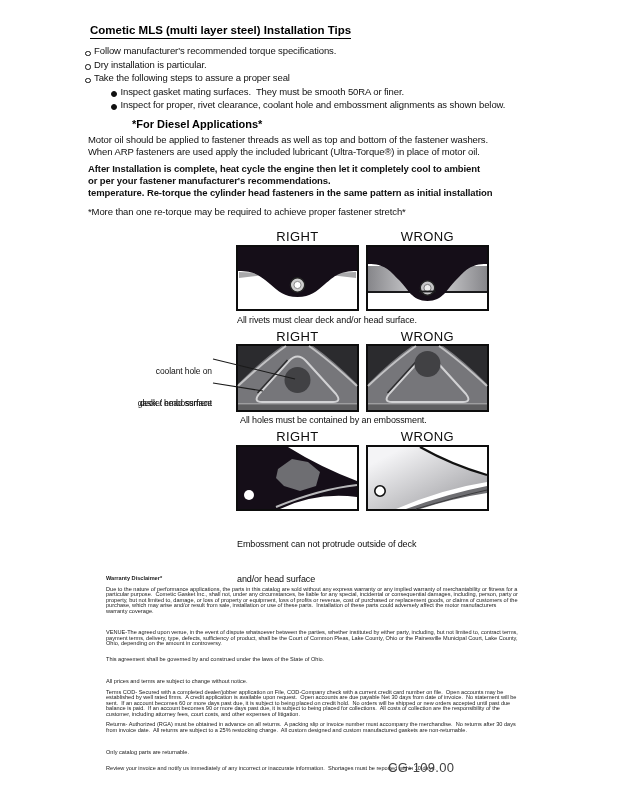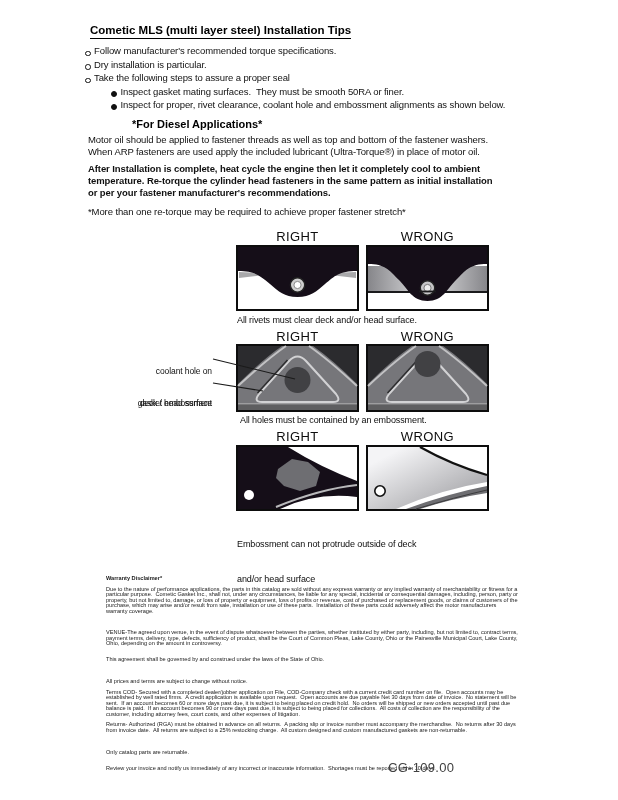--- a/index.html
+++ b/index.html
@@ -58,22 +58,22 @@
     </div>
   </div>
 
   <div class="abs h2" style="top:118px;">*For Diesel Applications*</div>
   <div class="abs para" style="top:134px;">
     <div class="pline">Motor oil should be applied to fastener threads as well as top and bottom of the fastener washers.</div>
     <div class="pline">When ARP fasteners are used apply the included lubricant (Ultra-Torque®) in place of motor oil.</div>
   </div>
   <div class="abs para" style="top:163px;font-weight:bold;">
     <div class="pline">After Installation is complete, heat cycle the engine then let it completely cool to ambient</div>
+    <div class="pline">or per your fastener manufacturer's recommendations.</div>
     <div class="pline">temperature. Re-torque the cylinder head fasteners in the same pattern as initial installation</div>
-    <div class="pline">or per your fastener manufacturer's recommendations.</div>
   </div>
   <div class="abs para" style="top:206px;">
     <div class="pline">*More than one re-torque may be required to achieve proper fastener stretch*</div>
   </div>
 
   <div class="abs dia-label" style="left:236px;top:229px;">RIGHT</div>
   <div class="abs dia-label" style="left:366px;top:229px;">WRONG</div>
 
   <svg class="abs" style="left:236px;top:245px;" width="123" height="66" viewBox="0 0 123 66">
     <rect x="1" y="1" width="121" height="64" fill="#ffffff" stroke="#0d0d0d" stroke-width="2"></rect>

